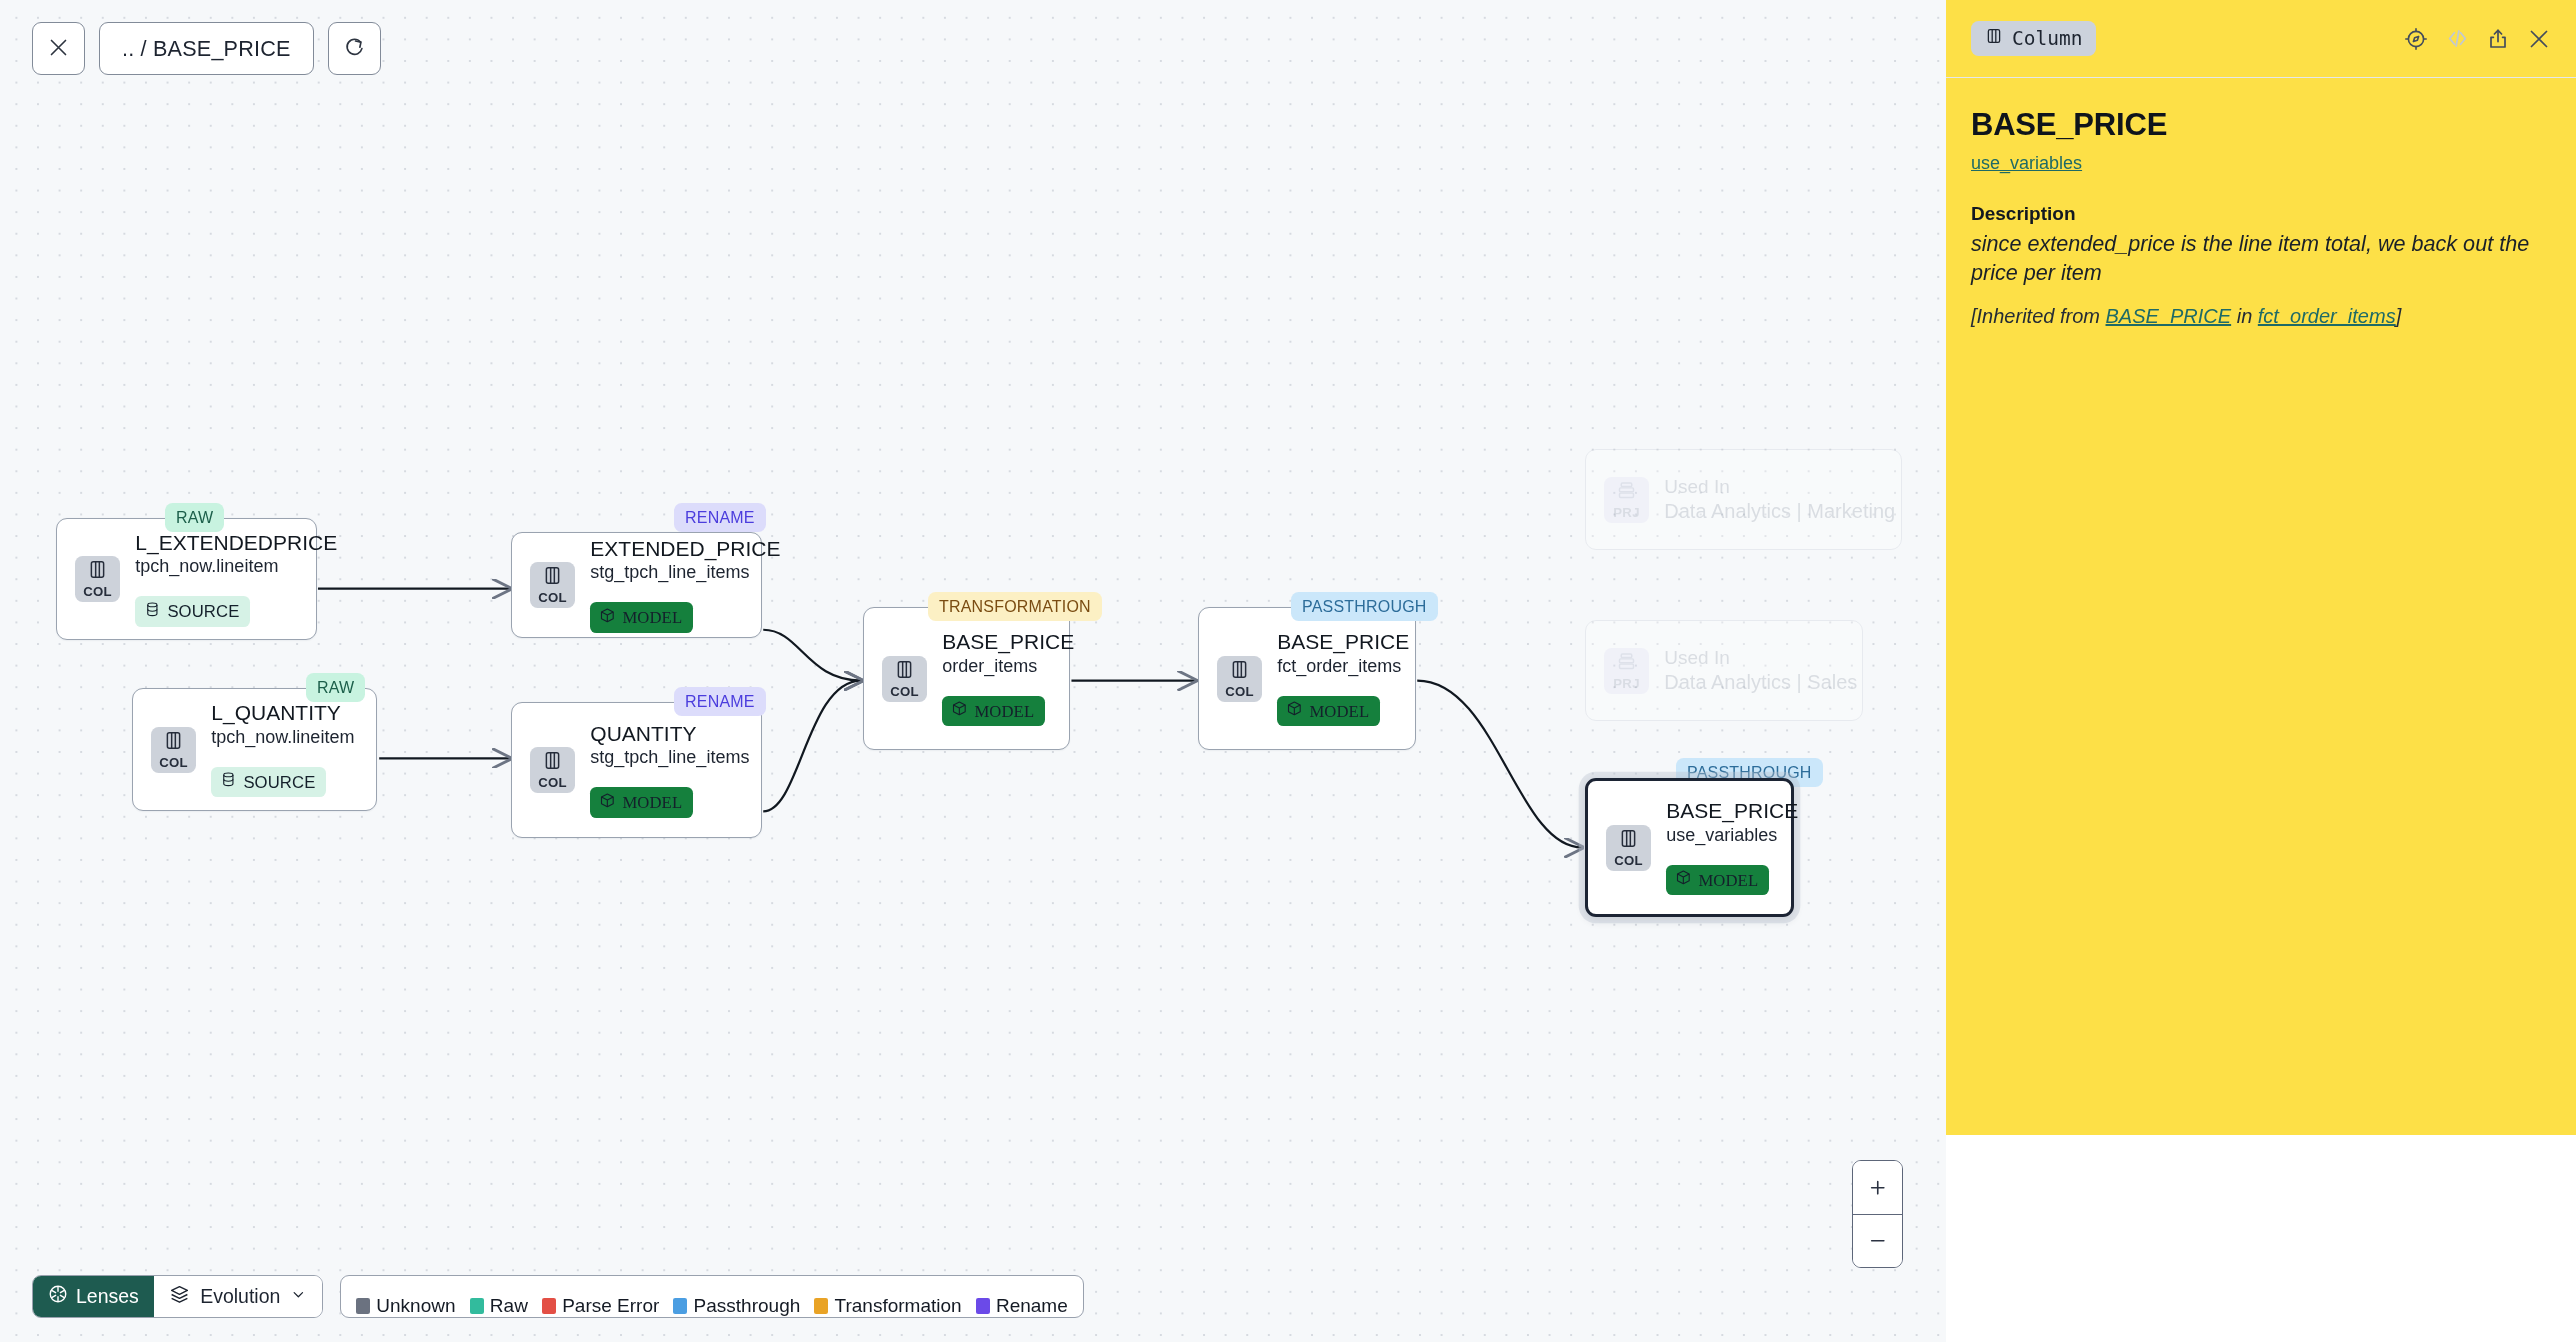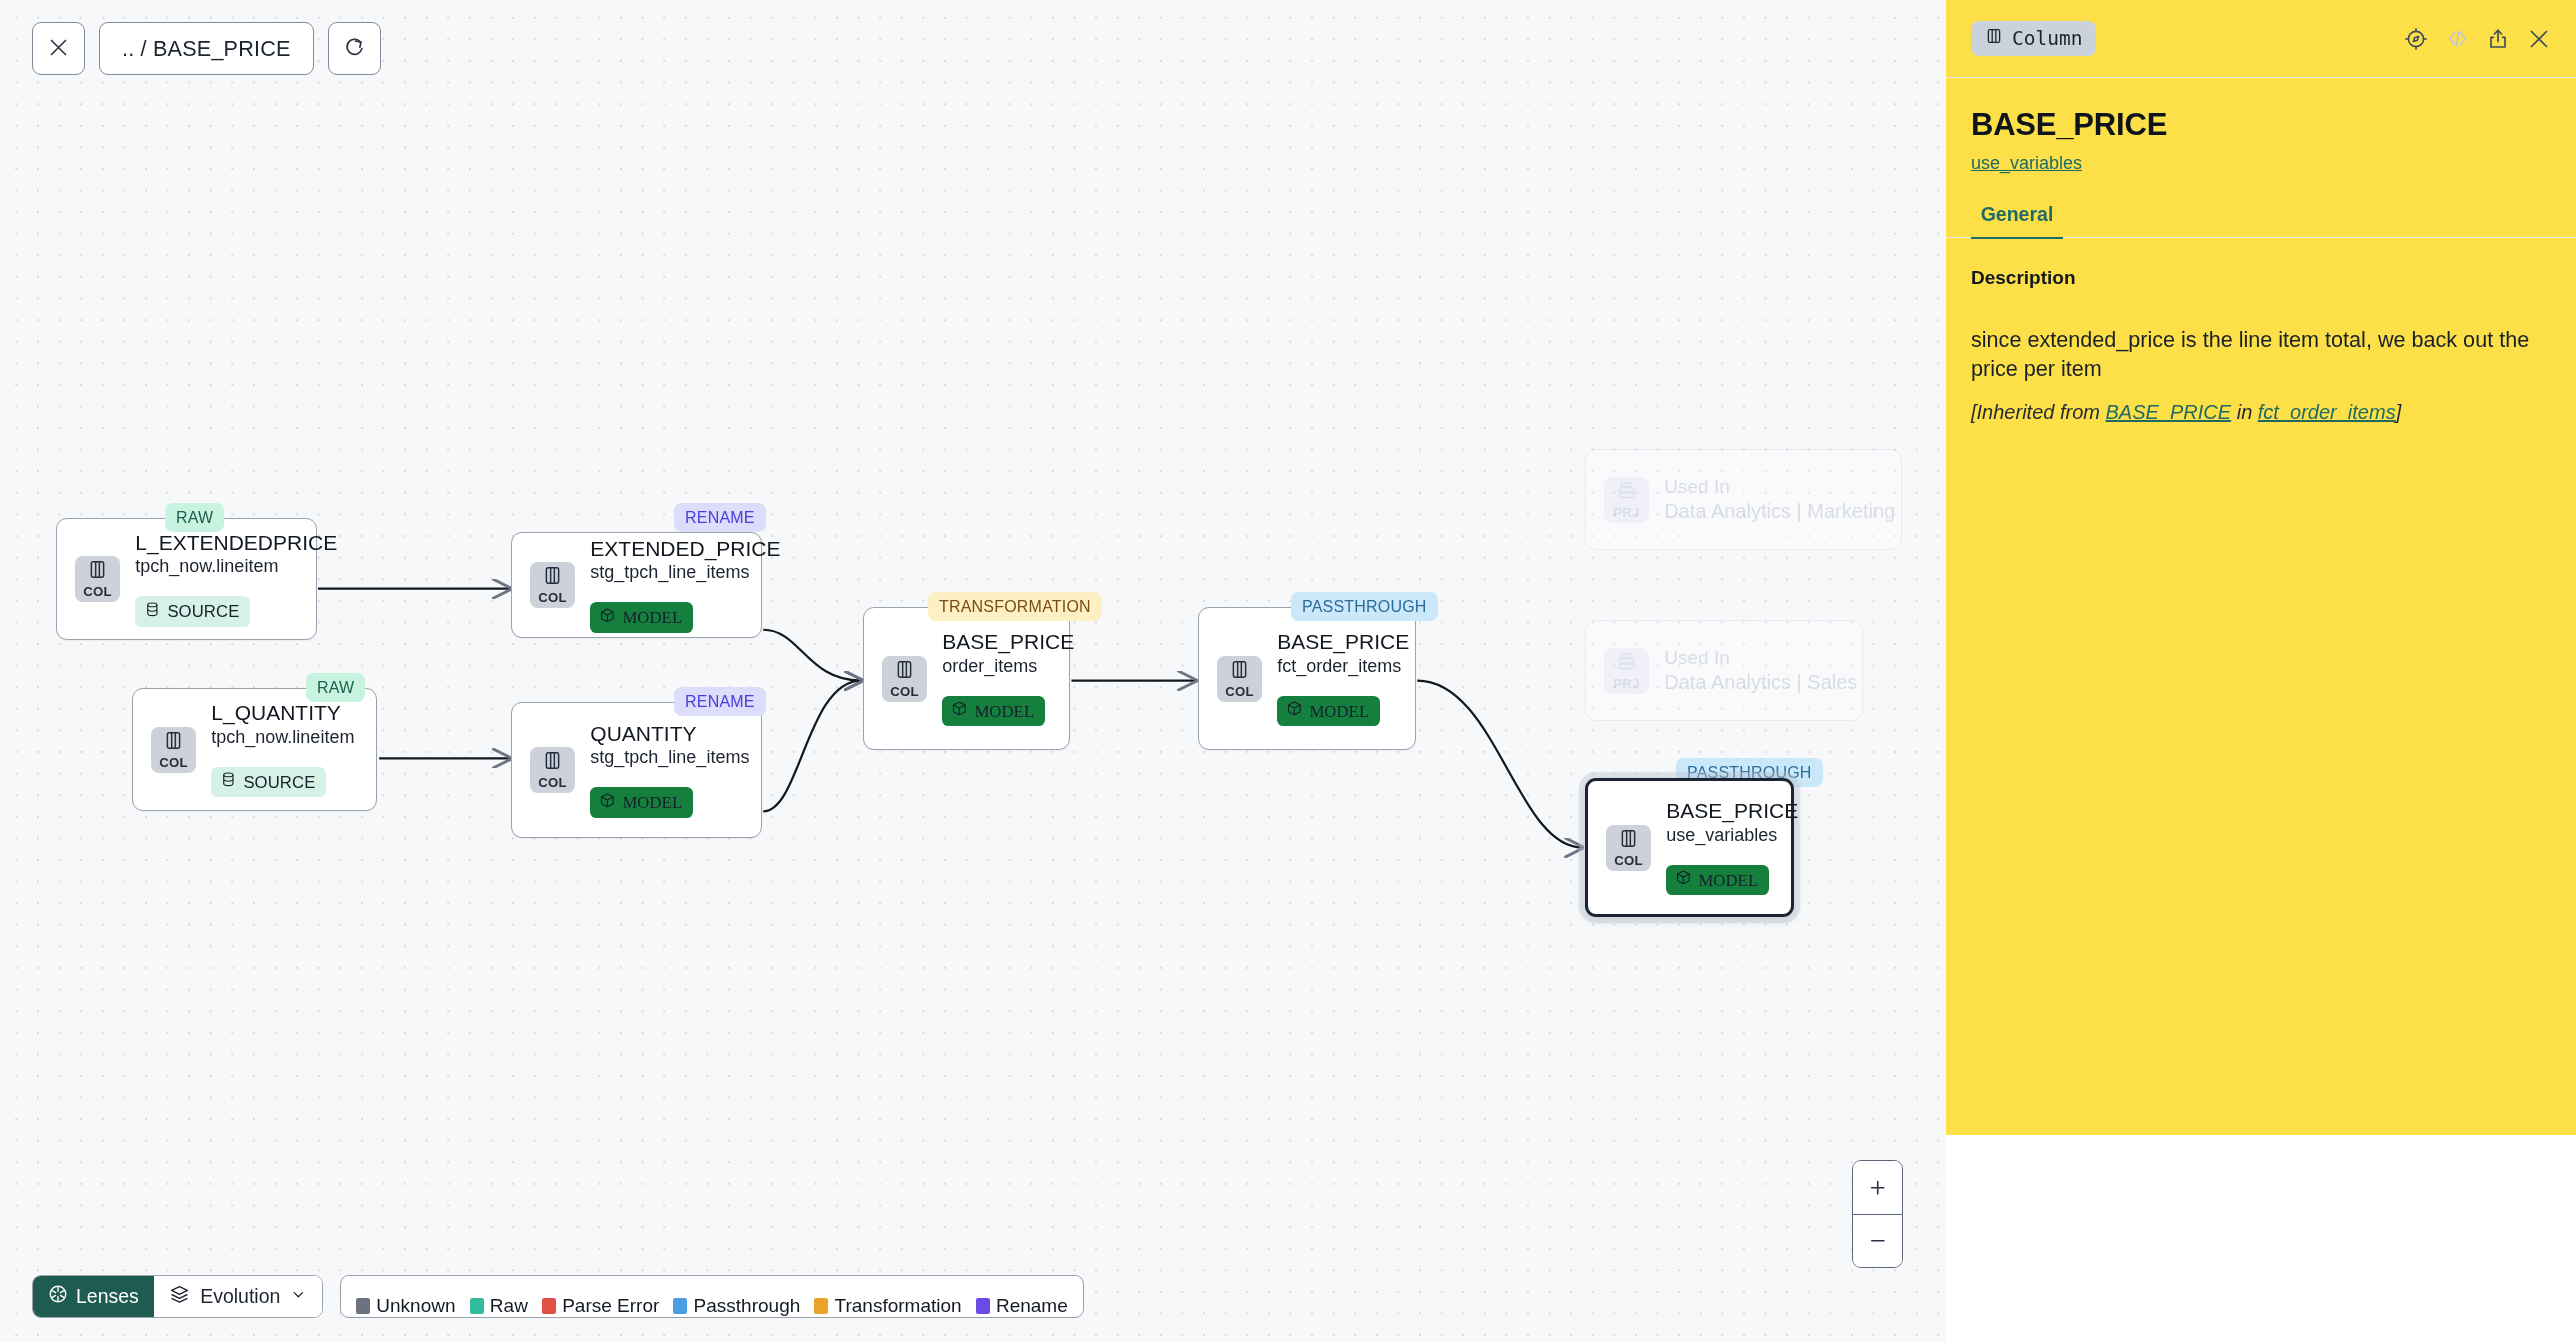--- a/index.html
+++ b/index.html
@@ -112,21 +112,21 @@
   .panel-actions { display: flex; align-items: center; gap: 16.7px; color: #434c5c; }
   .panel-actions .act { cursor: pointer; display: flex; align-items: center; }
   .act.disabled { color: #c2c8d1; cursor: default; }
   .panel-head { padding: 29px 25px 0 25px; }
   .panel-title { font-size: 31px; font-weight: 700; color: #0f141c; letter-spacing: -0.2px; }
   .panel-link { display: inline-block; margin-top: 9.7px; font-size: 18px; color: #1e6a66; text-decoration: underline; cursor: pointer; }
   .tabs { margin-top: 29px; padding: 0 25px; border-bottom: 1.7px solid #e7eaee; display: flex; }
   .tab { font-size: 19.5px; color: #1e6a66; padding: 0 9.7px 11px 9.7px; border-bottom: 2.8px solid #1e6a66; cursor: pointer; font-weight: 600; margin-bottom: -1.7px; }
   .panel-body { padding: 29px 25px 0 25px; }
   .sec-label { font-size: 19px; font-weight: 700; color: #121821; }
-  .desc { margin-top: 36px; font-size: 21.6px; color: #1a2029; line-height: 1.35; max-width: 571px; }
+  .desc { margin-top: 4px; font-size: 21.6px; font-style: italic; color: #1a2029; line-height: 1.35; max-width: 571px; }
   .inherit { margin-top: 18px; font-size: 20px; font-style: italic; color: #242b35; }
   .inherit a { color: #1e6a66; text-decoration: underline; font-style: italic; cursor: pointer; }
 </style>
 </head>
 <body>
 
 <div class="app">
 
   <div class="canvas">
 
@@ -466,23 +466,20 @@
           </svg>
         </span>
       </div>
     </div>
 
     <div class="panel-head">
       <div class="panel-title">BASE_PRICE</div>
       <a class="panel-link">use_variables</a>
     </div>
 
-    <div class="tabs">
-      <div class="tab">General</div>
-    </div>
 
     <div class="panel-body">
       <div class="sec-label">Description</div>
       <div class="desc">since extended_price is the line item total, we back out the price per item</div>
       <div class="inherit"><span>[Inherited from </span><a>BASE_PRICE</a><span> in </span><a>fct_order_items</a><span>]</span></div>
     </div>
   </div>
 </div>
 
 

